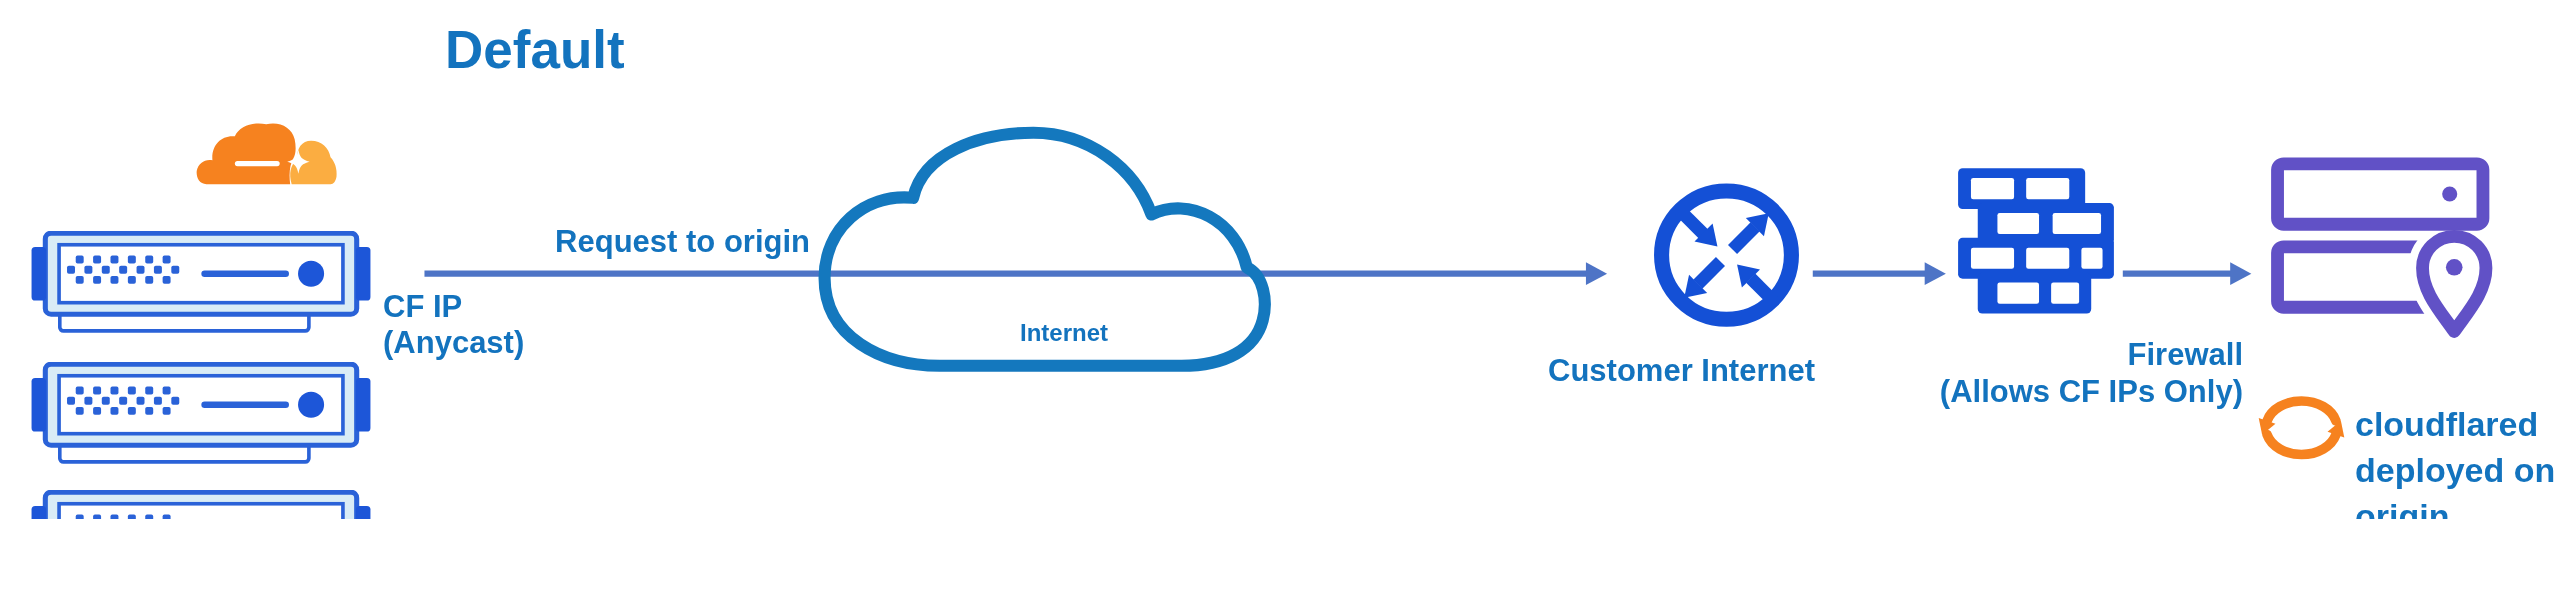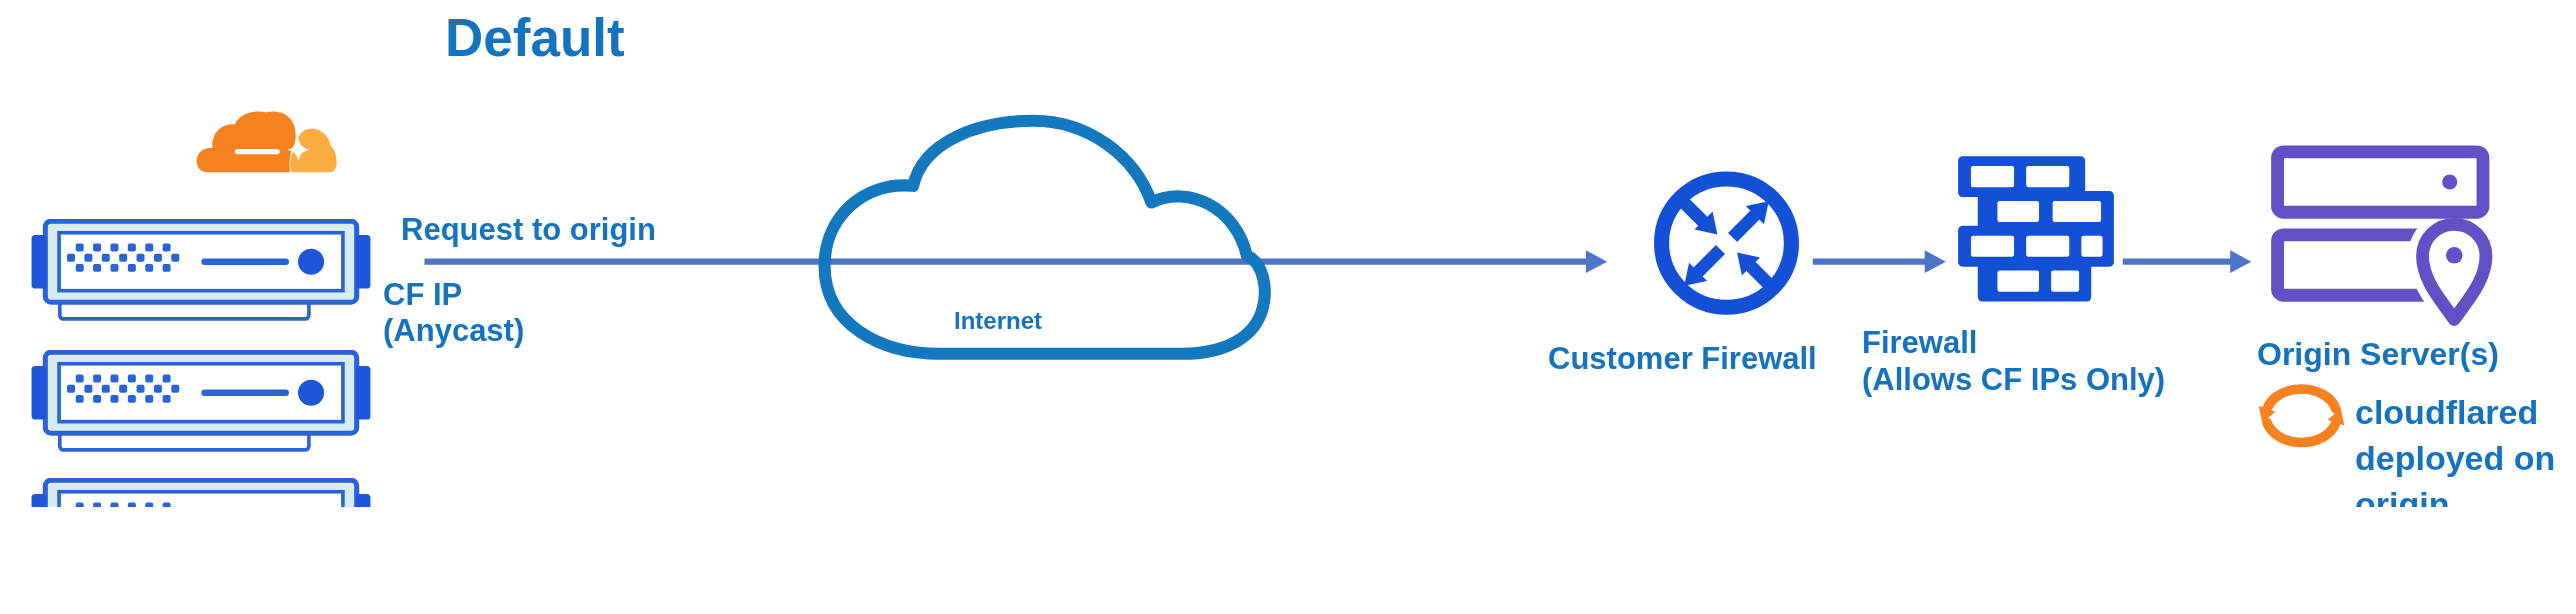--- a/index.html
+++ b/index.html
@@ -4,26 +4,26 @@
 <style>
   :root{
     --text-blue:#1373BE; --line-blue:#4E74C6; --royal-blue:#1450D6;
     --server-border:#2A62D8; --server-fill:#D9ECF6; --tab-blue:#1D56D8;
     --cloud-stroke:#1478BE; --purple:#6151C6; --orange:#F6821F;
     --orange-light:#FBAD41; --wordmark:#3C3C3E;
   }
   *{margin:0;padding:0;box-sizing:border-box}
   html,body{background:#fff}
   body{width:2576px;height:614px;position:relative;font-family:"Liberation Sans",sans-serif}
-  #canvas{position:absolute;left:0;top:0;width:2576px;height:507px;background:#fff;overflow:hidden}
+  #canvas{position:absolute;left:0;top:12px;width:2576px;height:507px;background:#fff;overflow:hidden}
   svg{overflow:visible;display:block}
   .abs{position:absolute}
   .title{position:absolute;left:445px;top:9px;font-size:53px;font-weight:600;color:var(--text-blue);line-height:1.1}
   .lbl{position:absolute;color:var(--text-blue);font-weight:600;font-size:31px;line-height:36px;white-space:nowrap}
-  .lbl.center{text-align:left}
+  .lbl.center{text-align:right}
   .lbl-big{font-size:34px;line-height:46px}
   .wordmark{position:absolute;left:47px;top:186px;color:var(--wordmark);font-weight:700;font-size:33px;letter-spacing:6px;white-space:nowrap;line-height:1}
   .wordmark sup{font-size:11.4px;letter-spacing:0;vertical-align:19.7px}
   
   .c-line{stroke:var(--line-blue);stroke-width:8}
   .c-head{fill:var(--line-blue)}
   
   .srv-body{fill:var(--server-fill);stroke:var(--server-border);stroke-width:7}
   .srv-inner{fill:#fff;stroke:var(--server-border);stroke-width:5}
   .srv-lip{fill:#fff;stroke:var(--server-border);stroke-width:5}
@@ -134,21 +134,21 @@
     <ellipse class="cpe-ring" cx="100" cy="99.5" rx="86" ry="85"></ellipse>
     <line class="cpe-arrow" x1="38" y1="40" x2="70" y2="72"></line>
     <polygon class="cpe-head" points="88,88 81.6,57.6 57.6,81.6"></polygon>
     <line class="cpe-arrow" x1="108" y1="92" x2="138" y2="62"></line>
     <polygon class="cpe-head" points="156,44 149.6,74.4 125.6,50.4"></polygon>
     <line class="cpe-arrow" x1="92" y1="108" x2="62" y2="138"></line>
     <polygon class="cpe-head" points="44,156 74.4,149.6 50.4,125.6"></polygon>
     <line class="cpe-arrow" x1="162" y1="160" x2="132" y2="130"></line>
     <polygon class="cpe-head" points="114,112 144.4,118.4 120.4,142.4"></polygon>
   </svg>
-  <div class="lbl" style="left:1548px;top:341px">Customer Firewall</div>
+  <div class="lbl" style="left:1548px;top:341px">Customer Internet</div>
 
   <svg class="abs" style="left:1958px;top:154px" width="156" height="149" viewBox="0 0 206 197">
     <rect class="fw-row" x="0" y="3" width="168" height="54" rx="6"></rect>
     <rect class="fw-row" x="26" y="49" width="180" height="54" rx="6"></rect>
     <rect class="fw-row" x="0" y="95" width="206" height="54" rx="6"></rect>
     <rect class="fw-row" x="26" y="141" width="150" height="54" rx="6"></rect>
     <rect class="fw-brick" x="17" y="16" width="57" height="28" rx="3"></rect>
     <rect class="fw-brick" x="90" y="16" width="57" height="28" rx="3"></rect>
     <rect class="fw-brick" x="52" y="62" width="55" height="28" rx="3"></rect>
     <rect class="fw-brick" x="125" y="62" width="64" height="28" rx="3"></rect>
@@ -162,21 +162,20 @@
   <div class="lbl center" style="left:1862px;top:362px;width:381px">(Allows CF IPs Only)</div>
 
   <svg class="abs" style="left:2273px;top:147px" width="219" height="178" viewBox="0 0 290 235">
     <rect class="org-rect" x="6" y="116" width="230" height="80" rx="8"></rect>
     <path class="pin-casing" d="M 240 228 C 222 202 198 176 198 144 A 42 42 0 1 1 282 144 C 282 176 258 202 240 228 Z"></path>
     <rect class="org-rect" x="6" y="6" width="272" height="80" rx="8"></rect>
     <circle class="org-dot" cx="234" cy="46" r="10"></circle>
     <path class="pin" d="M 240 228 C 222 202 198 176 198 144 A 42 42 0 1 1 282 144 C 282 176 258 202 240 228 Z"></path>
     <circle class="org-dot" cx="240" cy="143" r="11"></circle>
   </svg>
-  <div class="lbl" style="left:2257px;top:336px;font-size:32px">Origin Server(s)</div>
 
   <svg class="abs" style="left:2257px;top:383px" width="89" height="67" viewBox="0 0 120 90">
     <path class="sync-arc" d="M 106.4 34.7 A 48 36 0 0 0 13.6 34.7"></path>
     <polygon class="sync-head" points="6.9,53.5 2.3,30.7 24.9,38.7"></polygon>
     <path class="sync-arc" d="M 13.6 53.3 A 48 36 0 0 0 106.4 53.3"></path>
     <polygon class="sync-head" points="113.1,34.5 117.7,57.3 95.1,49.3"></polygon>
   </svg>
   <div class="lbl lbl-big" style="left:2355px;top:389px">cloudflared</div>
   <div class="lbl lbl-big" style="left:2355px;top:435px">deployed on</div>
   <div class="lbl lbl-big" style="left:2355px;top:481px">origin</div>

